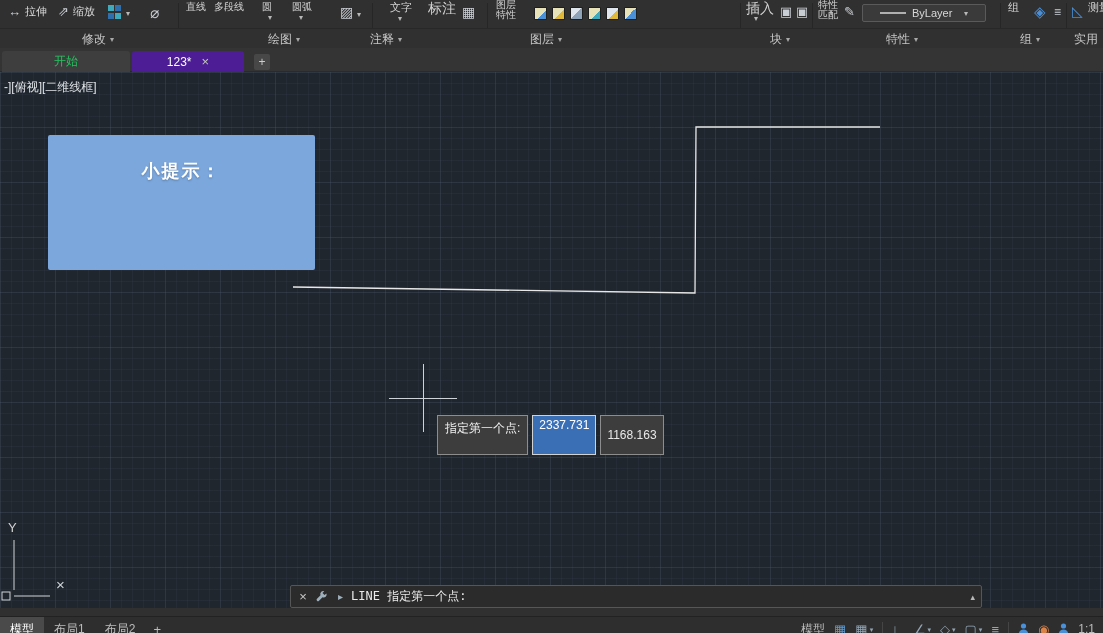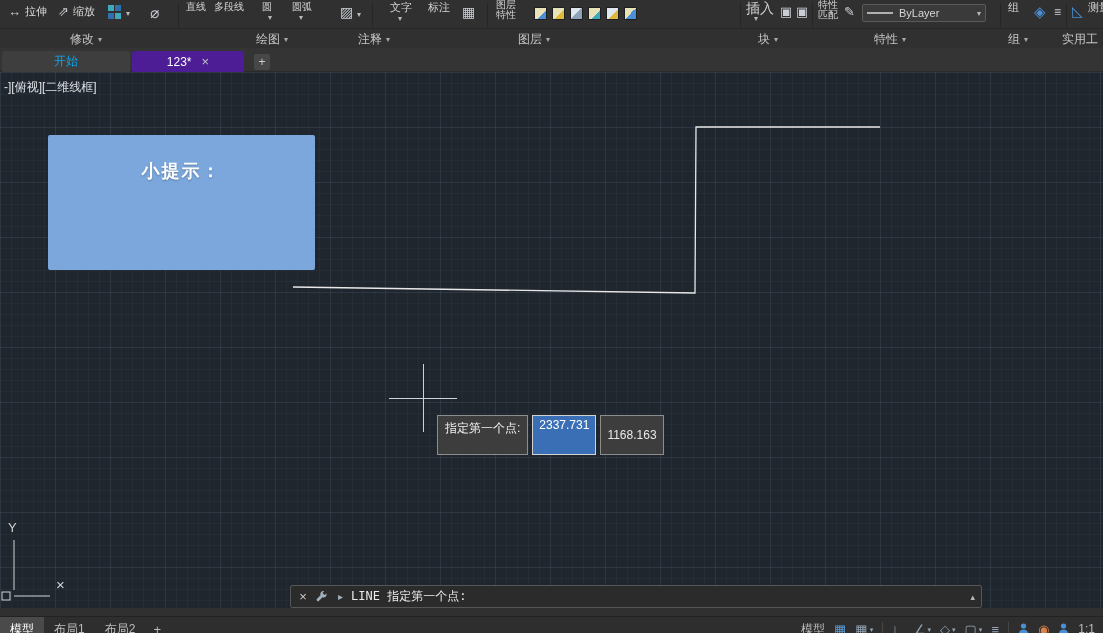--- a/index.html
+++ b/index.html
@@ -13,30 +13,30 @@
   .r2 { position:relative; height:20px; border-top:1px solid #282828; }
   .tool { position:absolute; top:4px; display:flex; align-items:center; gap:4px; color:#d8d8d8; font-size:11px; cursor:default; }
   .gly { color:#c9ced4; font-size:13px; line-height:1; }
   .r1lbl { position:absolute; top:0; font-size:10px; color:#d4d4d4; white-space:nowrap; }
   .r1arrow { position:absolute; font-size:8px; color:#b8b8b8; }
   .stack { position:absolute; top:0; font-size:10px; line-height:10px; color:#d4d4d4; text-align:center; white-space:pre-line; }
   .vsep { position:absolute; top:3px; width:1px; height:42px; background:#262626; }
   .mini { position:absolute; top:7px; width:13px; height:13px; border:1px solid #1e1e1e; border-radius:1px; }
   .vp4 { position:absolute; left:108px; top:5px; width:14px; height:14px; display:grid; grid-template-columns:6px 6px; grid-gap:1px; }
   .vp4 i { display:block; width:6px; height:6px; }
-  .bylayer { position:absolute; left:862px; top:4px; width:124px; height:18px; background:#3a3a3a; border:1px solid #5a5a5a; border-radius:2px; display:flex; align-items:center; padding:0 4px; gap:6px; color:#d8d8d8; font-size:11px; }
+  .bylayer { position:absolute; left:862px; top:4px; width:124px; height:18px; background:#3a3a3a; border:1px solid #5a5a5a; border-radius:2px; display:flex; align-items:center; padding:0 17px; gap:6px; color:#d8d8d8; font-size:11px; }
   .bylayer .lw { width:26px; height:2px; background:#b0b0b0; }
   .bylayer .dd { margin-left:auto; font-size:8px; color:#b8b8b8; }
-  .panel { position:absolute; top:2px; display:flex; align-items:center; gap:4px; color:#c6c6c6; font-size:12px; cursor:default; }
+  .panel { position:absolute; top:2px; display:flex; align-items:center; gap:4px; color:#c6c6c6; font-size:12px; cursor:default;margin-left:12px; }
   .panel .dd { font-size:8px; color:#a8a8a8; }
 
   
   .tabbar { position:absolute; left:0; top:48px; width:1103px; height:24px; background:#343434; border-bottom:1px solid #2a2a2a; }
   .ftab { position:absolute; top:3px; height:21px; display:flex; align-items:center; justify-content:center; gap:10px; font-size:12px; border-radius:3px 3px 0 0; }
-  .ftab.start { left:2px; width:128px; background:#3e3e3e; color:#0ea5e9; }
+  .ftab.start { left:2px; width:128px; background:#3e3e3e; color:#22c55e; }
   .ftab.active { left:132px; width:112px; background:#4c1d95; color:#ffffff; }
   .ftab .x { font-size:13px; color:#c4c4c4; }
   .newtab { position:absolute; left:254px; top:6px; width:16px; height:16px; background:#474747; border-radius:2px; color:#cccccc; font-size:12px; display:flex; align-items:center; justify-content:center; }
 
   
   .canvas { position:absolute; left:0; top:72px; width:1103px; height:536px; background:#20262e; overflow:hidden;
     background-image:
       linear-gradient(rgba(120,140,170,0.10) 1px, transparent 1px),
       linear-gradient(90deg, rgba(120,140,170,0.10) 1px, transparent 1px),
       linear-gradient(rgba(120,140,170,0.06) 1px, transparent 1px),
@@ -112,21 +112,21 @@
       <span class="r1lbl" style="left:262px">圆</span>
       <span class="r1lbl" style="left:292px">圆弧</span>
       <span class="r1arrow" style="left:268px; top:13px">▾</span>
       <span class="r1arrow" style="left:299px; top:13px">▾</span>
       <span class="gly" style="position:absolute; left:340px; top:5px; font-size:14px">▨</span>
       <span class="r1arrow" style="left:357px; top:10px">▾</span>
       <div class="vsep" style="left:372px"></div>
 
       <span class="r1lbl" style="left:390px; font-size:11px">文字</span>
       <span class="r1arrow" style="left:398px; top:14px">▾</span>
-      <span class="r1lbl" style="left:428px; font-size:11px">标注</span>
+      <span class="r1lbl" style="left:428px; font-size:14px">标注</span>
       <span class="gly" style="position:absolute; left:462px; top:5px; font-size:14px">▦</span>
       <div class="vsep" style="left:487px"></div>
 
       <div class="stack" style="left:496px"><span>图层</span><br><span>特性</span></div>
       <span class="mini lay1" style="left:534px"></span>
       <span class="mini lay2" style="left:552px"></span>
       <span class="mini lay3" style="left:570px"></span>
       <span class="mini lay4" style="left:588px"></span>
       <span class="mini lay5" style="left:606px"></span>
       <span class="mini lay6" style="left:624px"></span>

